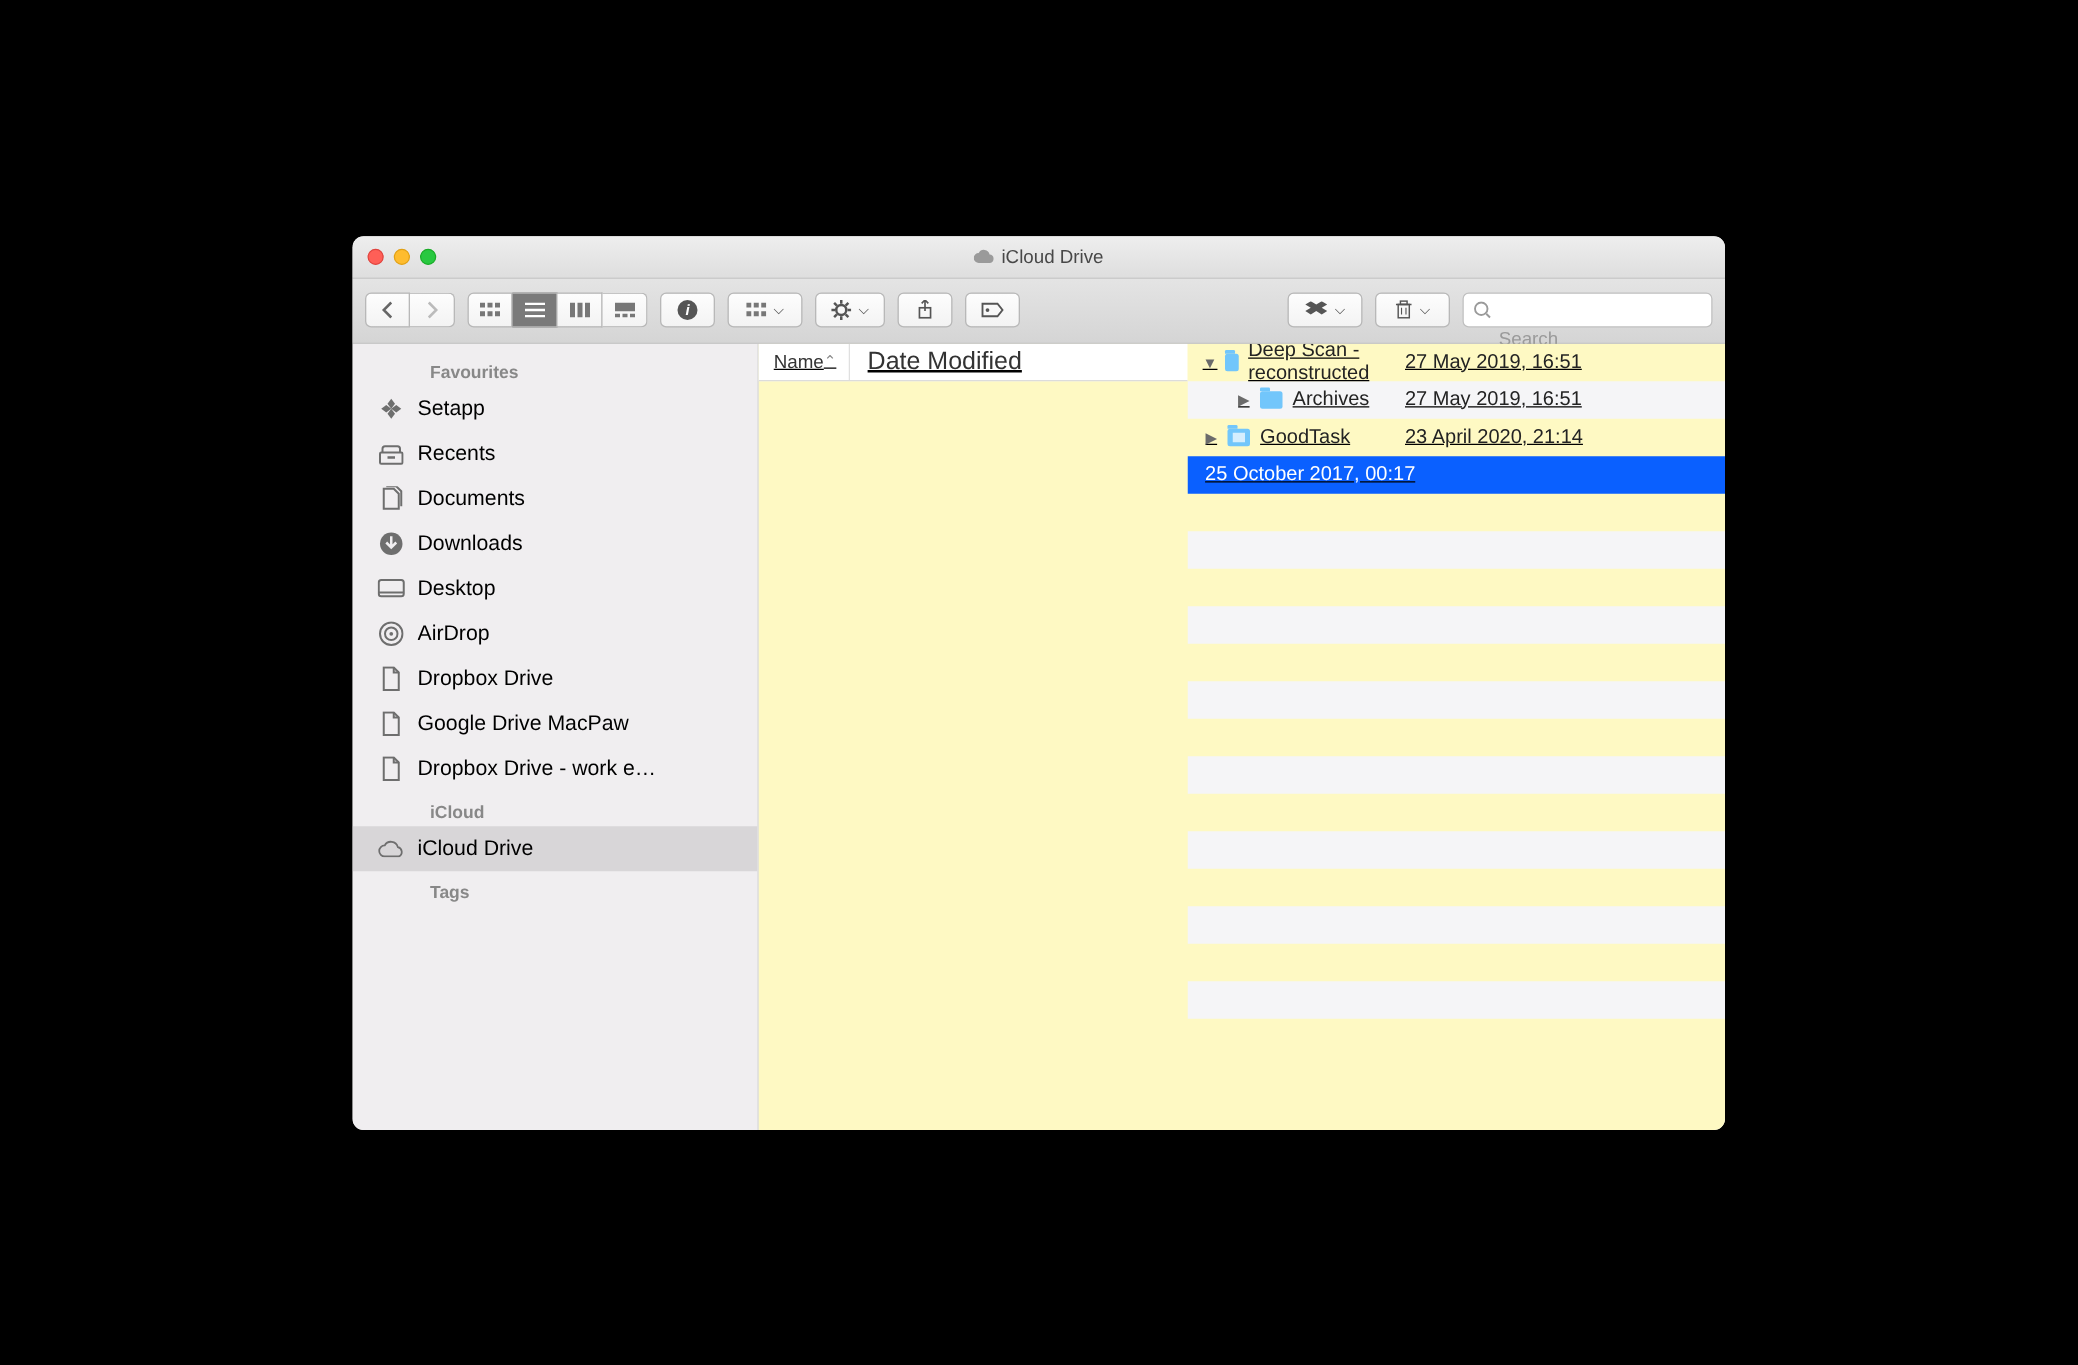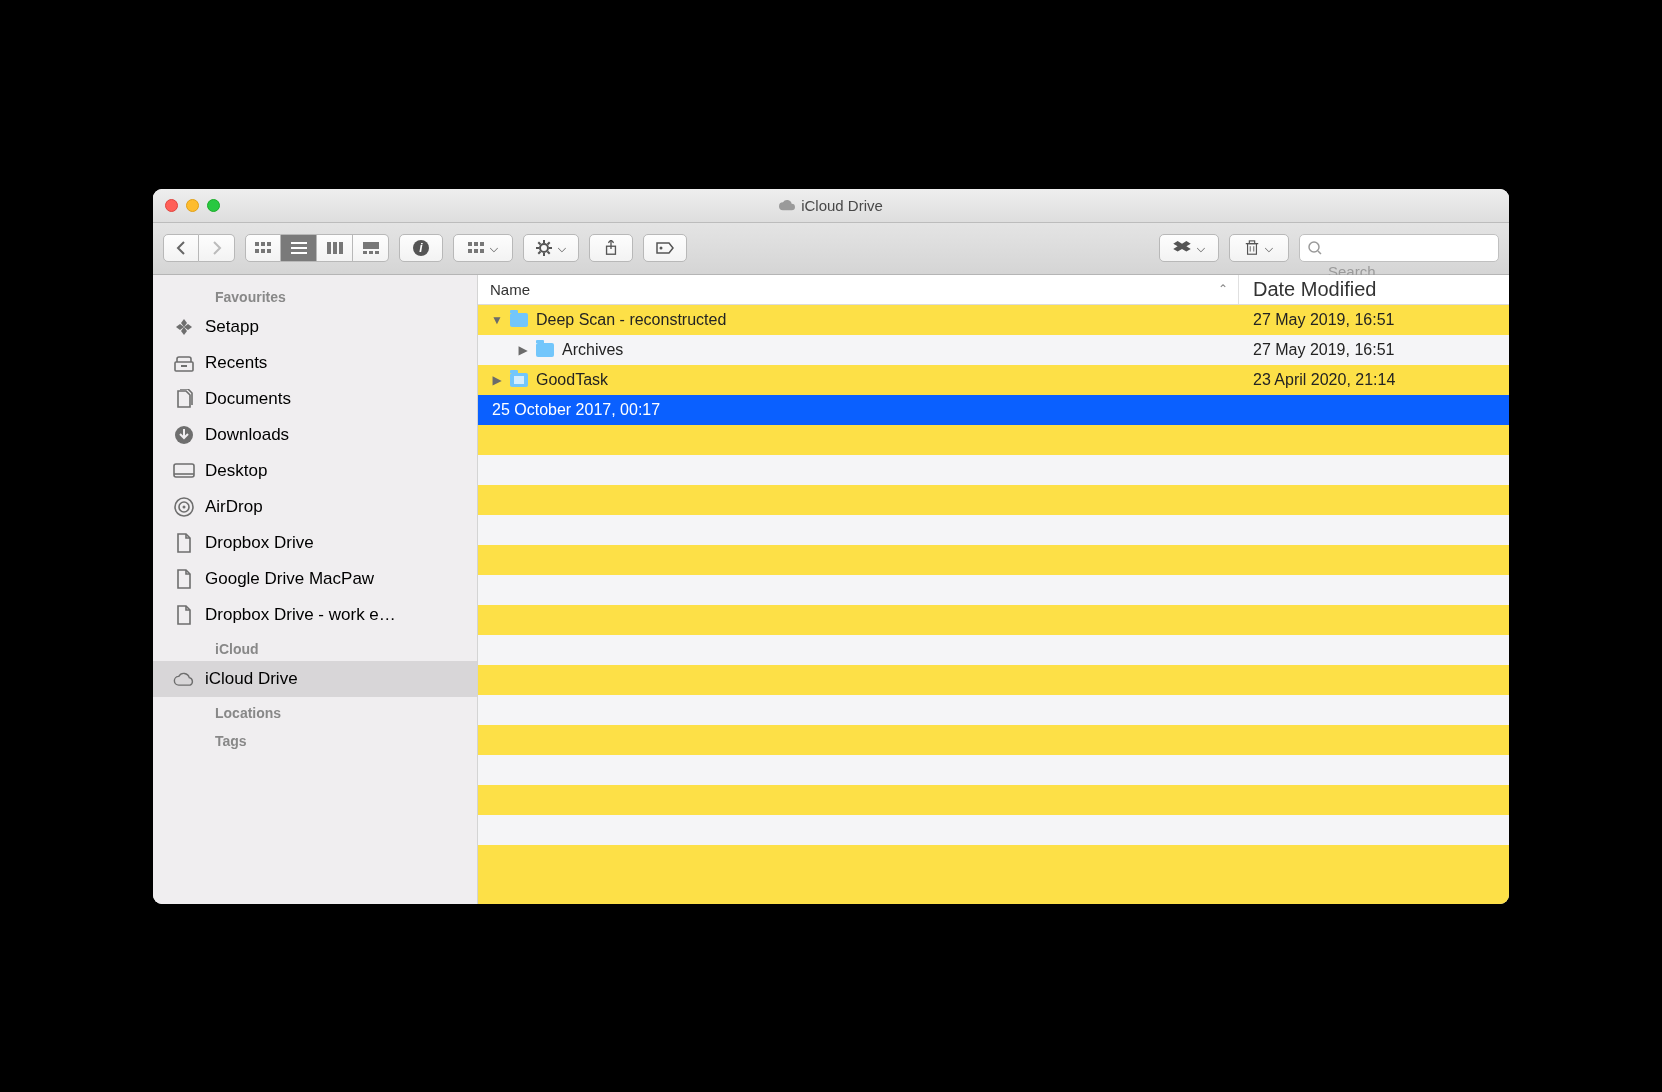--- a/index.html
+++ b/index.html
@@ -1,18 +1,18 @@
 <!DOCTYPE html>
 <html><head>
   <meta charset="utf-8">
   <style>
     * { margin: 0; padding: 0; box-sizing: border-box; font-family: -apple-system, "Helvetica Neue", Helvetica, Arial, sans-serif; }
     body { background: #000; width: 1662px; height: 1092px; display: flex; align-items: center; justify-content: center; }
     .window {
-      width: 1356px;
+      width: 1098px;
       height: 715px;
       background: #fff;
       border-radius: 9px;
       overflow: hidden;
       box-shadow: 0 20px 60px rgba(0,0,0,0.5);
       display: flex;
       flex-direction: column;
     }
     .titlebar {
       height: 34px;
@@ -81,21 +81,21 @@
     .section-header { font-size: 14px; color: #888; font-weight: 600; padding: 8px 14px 4px; margin-left: 48px; }
     .side-item {
       display: flex; align-items: center; gap: 10px;
       padding: 7px 14px 7px 20px;
       font-size: 17px; color: #000000;
       cursor: pointer;
     }
     .side-item.selected { background: #d8d6d8; }
     .side-icon { width: 22px; height: 22px; display:flex; align-items:center; justify-content:center; color:#6e6e6e; }
     .side-item .label { white-space: nowrap; overflow: hidden; text-overflow: ellipsis; }
-    .content { flex: 1; display: flex; flex-direction: column; background: #fde047; }
+    .content { flex: 1; display: flex; flex-direction: row; background: #fef9c3; text-decoration: underline; }
     .col-headers {
       height: 30px; display: flex; align-items: center; border-bottom: 1px solid #dcdcdc;
       background: #fff;
     }
     .col-name { flex: 1; padding-left: 12px; font-size: 15px; color: #333; display:flex; align-items:center; justify-content:space-between; padding-right:10px; border-right:1px solid #e0e0e0; height:100%;}
     .col-date { width: 270px; padding-left: 14px; font-size: 20px; color: #333; display:flex; align-items:center; height:100%;}
     .sort-caret { color:#888; font-size:12px; }
     .file-list { flex: 1; overflow-y: auto; }
     .row {
       height: 30px; display: flex; align-items: center; font-size: 16px; color: #232323;
@@ -355,21 +355,20 @@
         </div>
         <div class="section-header">iCloud</div>
         <div class="side-item selected">
           <div class="side-icon">
             <svg width="22" height="14" viewBox="0 0 24 16">
               <path d="M19 15H6a5 5 0 010-10 6.5 6.5 0 0112 1.5A4.5 4.5 0 0119 15z" fill="none" stroke="#6e6e6e" stroke-width="1.6"></path>
             </svg>
           </div>
           <div class="label">iCloud Drive</div>
         </div>
-        <div class="section-header">Locations</div>
         <div class="section-header">Tags</div>
       </div>
 
     <div class="content">
       <div class="col-headers">
         <div class="col-name">
           <span>Name</span>
           <span class="sort-caret">⌃</span>
         </div>
         <div class="col-date">

